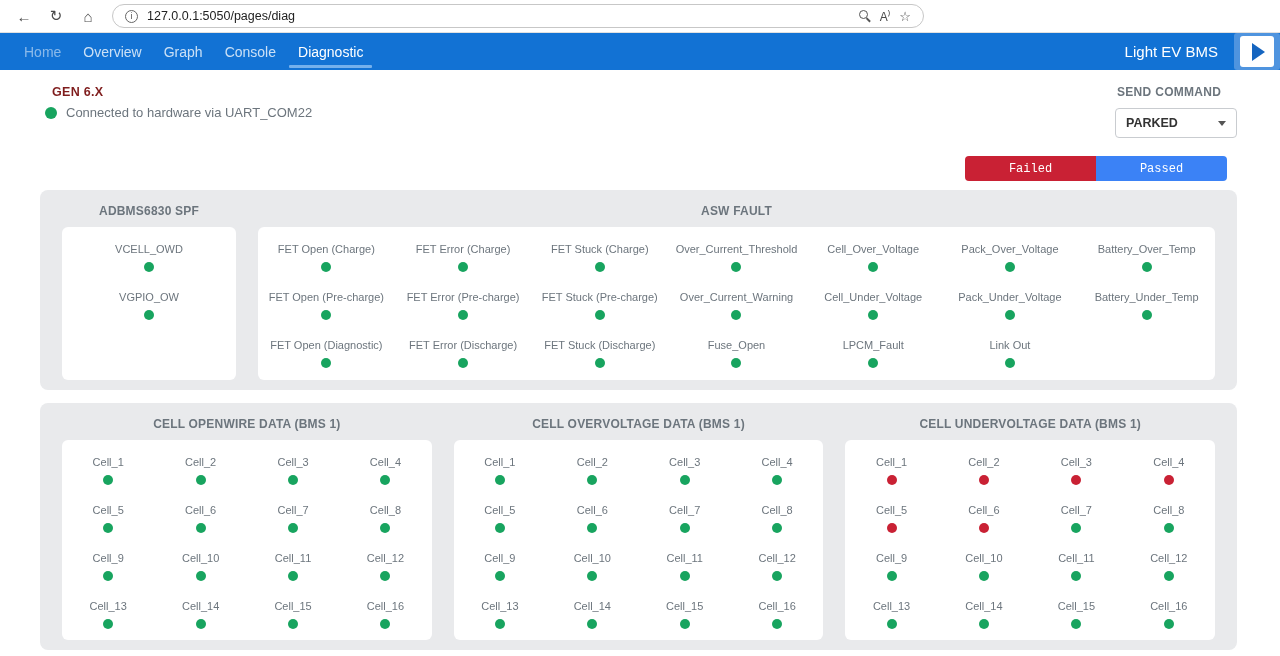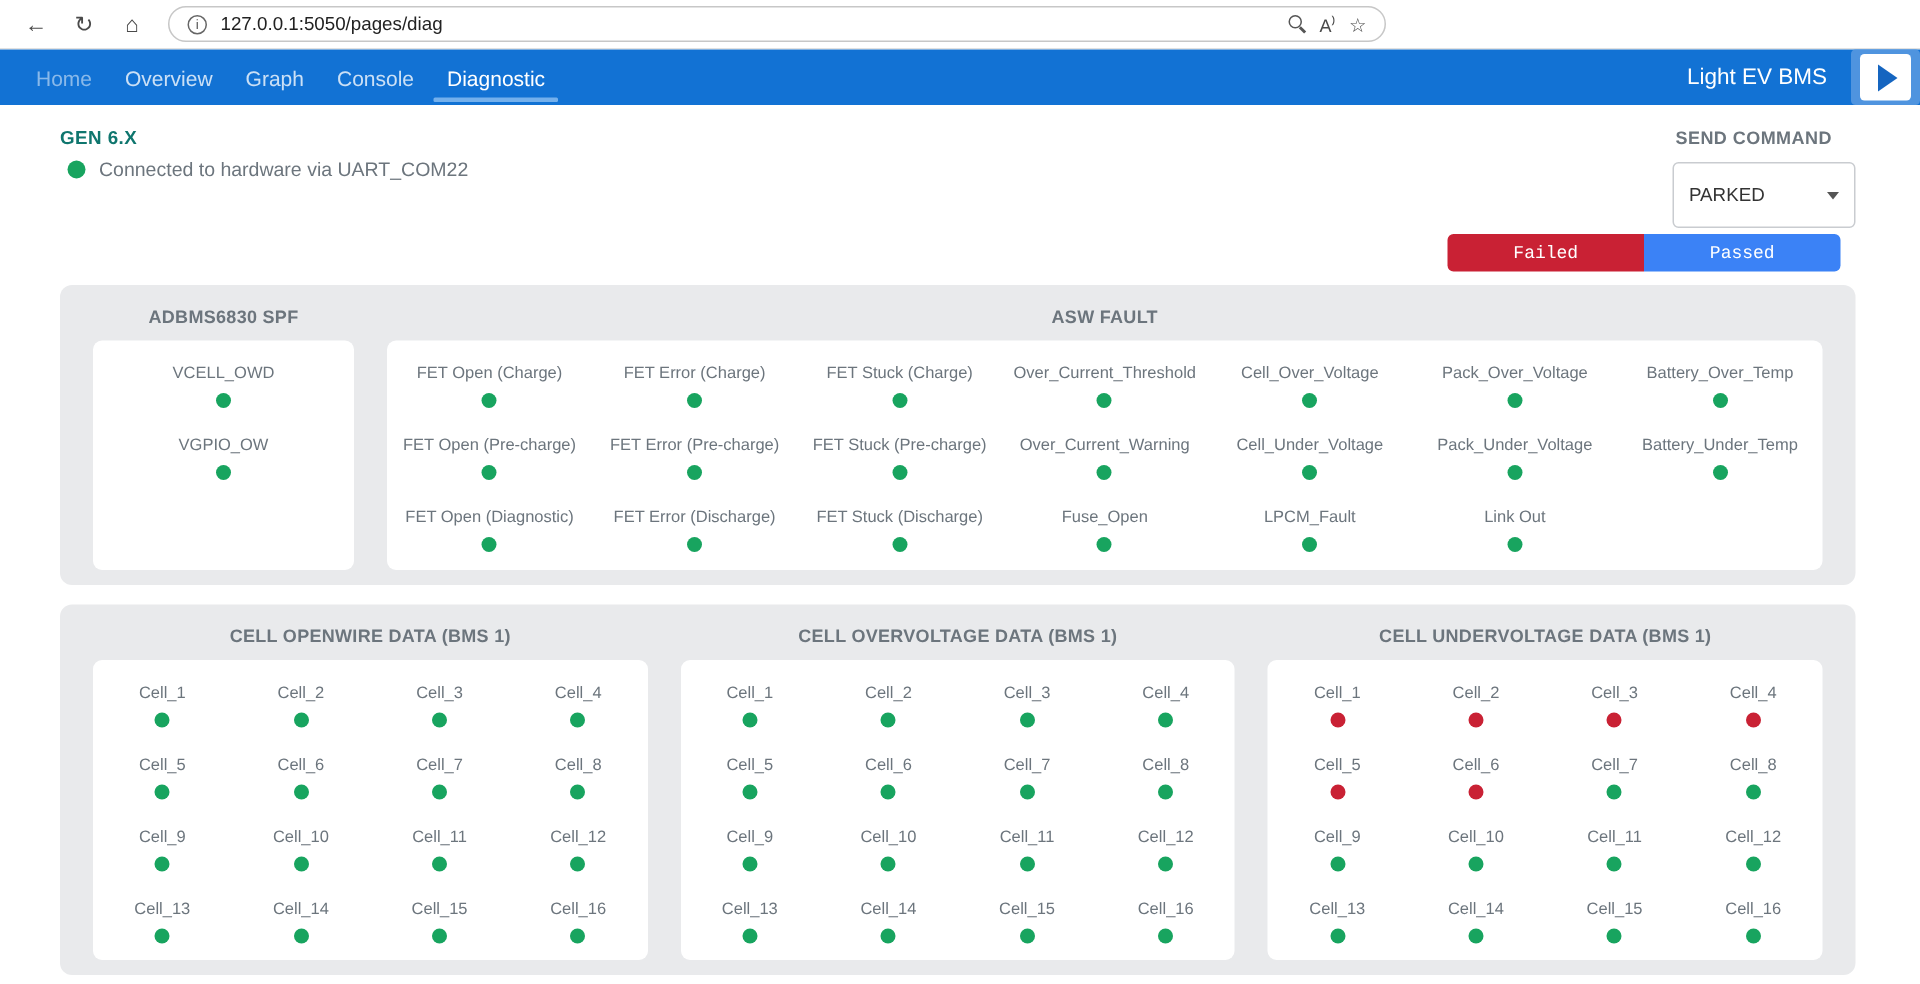--- a/index.html
+++ b/index.html
@@ -65,30 +65,30 @@
   .brand { margin-left:auto; color:#fff; font-size:15px; margin-right:16px; }
   .play-wrap {
     width:46px; height:37px; background:#4f94df; display:flex; align-items:center; justify-content:center;
     cursor:pointer; border-radius:3px;
   }
   .play-btn { width:34px; height:31px; background:#fff; border-radius:3px; display:flex; align-items:center; justify-content:center; }
   .play-tri { width:0; height:0; border-left:13px solid #1565c0; border-top:9px solid transparent; border-bottom:9px solid transparent; margin-left:3px; }
 
   
   .content { position:relative; height:586px; background:#fff; }
-  .gen-title { position:absolute; left:40px; top:15px; font-size:12.5px; font-weight:bold; color:#0f766e; letter-spacing:0.3px; }
+  .gen-title { position:absolute; left:52px; top:15px; font-size:12.5px; font-weight:bold; color:#7f1d1d; letter-spacing:0.3px; }
   .conn-row { position:absolute; left:45px; top:35px; display:flex; align-items:center; gap:9px; font-size:13px; color:#6c757d; }
   .conn-dot { width:12px; height:12px; border-radius:50%; flex:0 0 auto; }
 
   .send-cmd { position:absolute; right:43px; top:15px; width:122px; }
   .send-label { font-size:12px; font-weight:bold; color:#6c757d; letter-spacing:0.3px; margin-bottom:9px; padding-left:2px; }
   .select {
-    height:44px; background:#fff; border:1px solid #c9ccd0; border-radius:4px;
+    height:30px; background:#fff; border:1px solid #c9ccd0; border-radius:4px;
     display:flex; align-items:center; justify-content:space-between; padding:0 10px;
-    font-size:12.5px; color:#333; cursor:pointer;
+    font-size:12.5px; color:#333; cursor:pointer;font-weight:bold;
   }
   .caret { width:0; height:0; border-left:4px solid transparent; border-right:4px solid transparent; border-top:5px solid #555; }
 
   .legend { position:absolute; right:53px; top:86px; display:flex; }
   .legend-btn { width:131px; height:25px; display:flex; align-items:center; justify-content:center; color:#fff; font-size:12px;font-family:Liberation Mono, monospace; }
   .legend-failed { border-radius:4px 0 0 4px; }
   .legend-passed { border-radius:0 4px 4px 0; }
 
   .panel {
     position:absolute; left:40px; width:1197px; background:#e9eaec; border-radius:8px;

